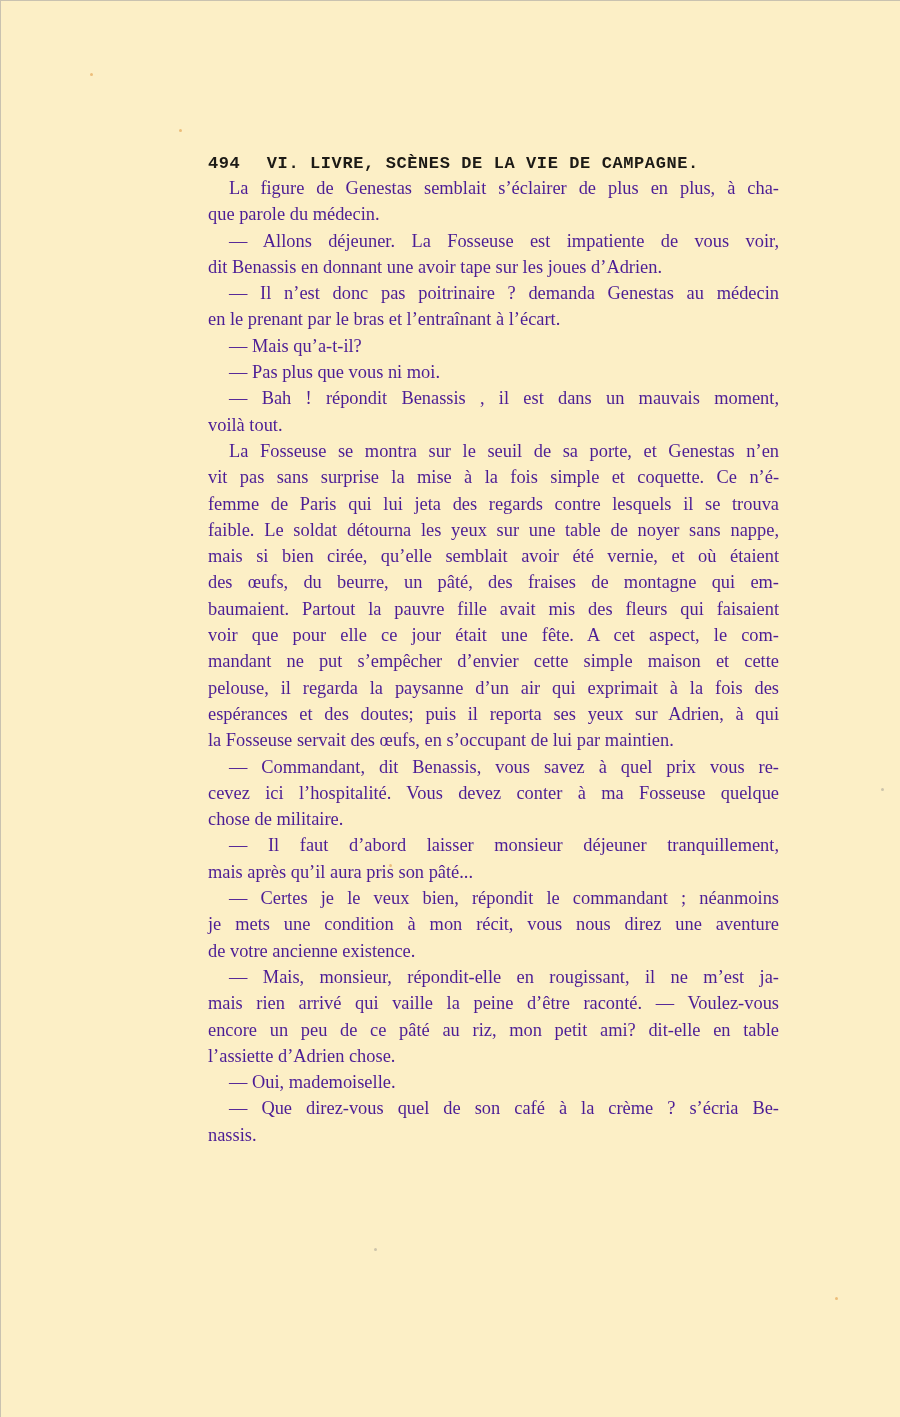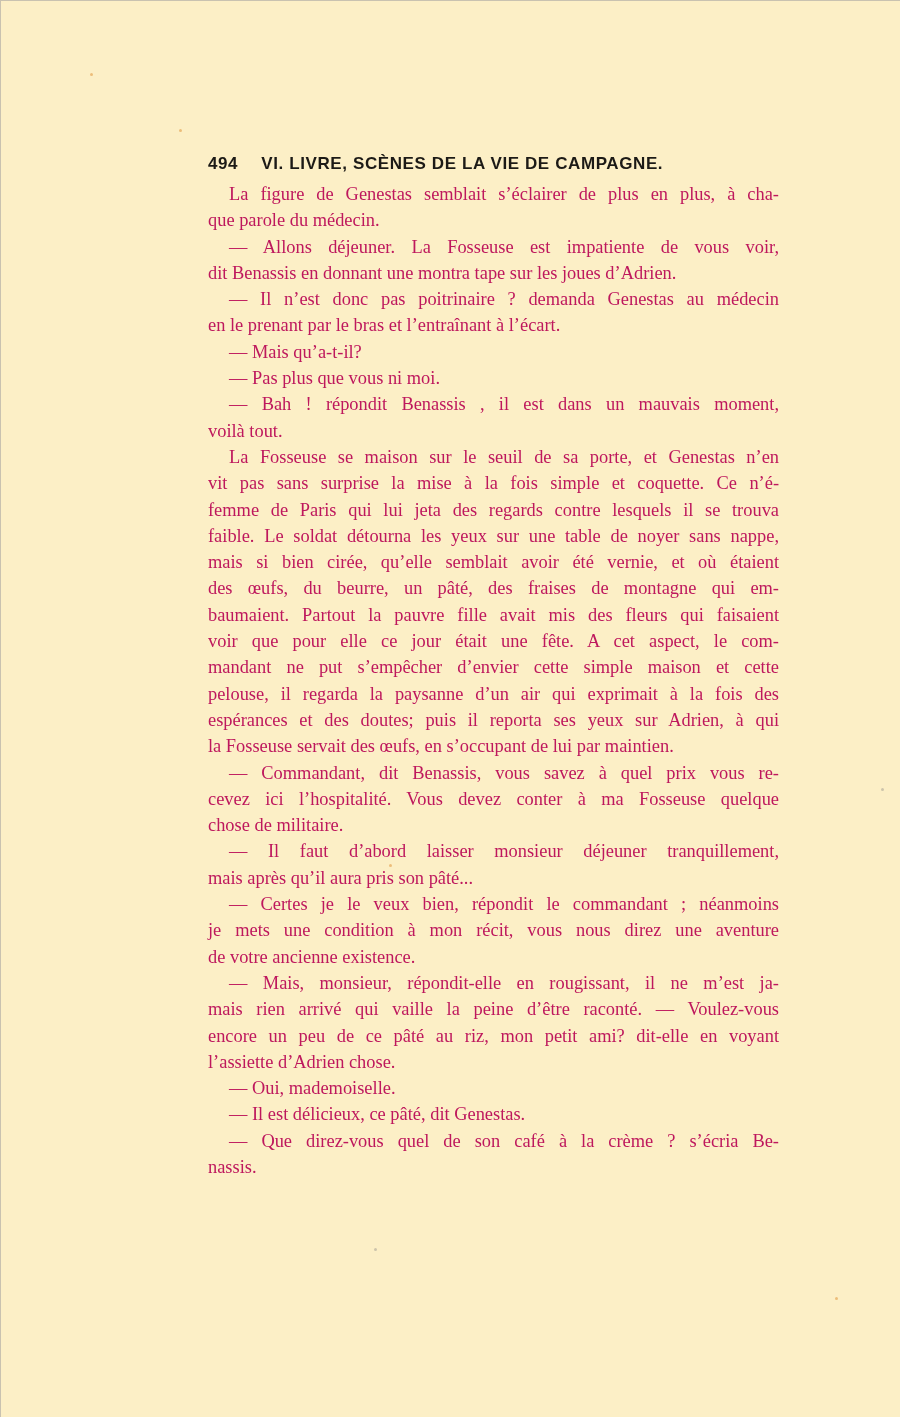--- a/index.html
+++ b/index.html
@@ -21,43 +21,43 @@
       height: 1416px;
       background: #fcefc6;
       border-top: 1px solid #c9c2b0;
       border-left: 1px solid #c9c2b0;
     }
     .running-head {
       position: absolute;
       left: 207px;
       top: 153px;
       width: 570px;
-      font-family: Liberation Sans, sans-serif;
+      font-family: Liberation Mono, monospace;
       font-weight: bold;
       font-size: 17px;
       color: #1c1a16;
       letter-spacing: 0.6px;
       white-space: nowrap;
     }
     .running-head .folio {
       display: inline-block;
       width: 48px;
     }
     .running-head .title {
       display: inline-block;
     }
     .body-text {
       position: absolute;
       left: 207px;
-      top: 180px;
+      top: 174px;
       width: 571px;
       font-family: "Liberation Serif", serif;
       font-size: 18.4px;
       line-height: 26.3px;
-      color: #be185d;
+      color: #4c1d95;
     }
     .line {
       display: block;
       white-space: nowrap;
       text-align: justify;
       text-align-last: justify;
       height: 26.3px;
       overflow: visible;
     }
     .line.indent {
@@ -82,28 +82,28 @@
 
   <div class="running-head">
     <span class="folio">494</span>
     <span class="title">VI. LIVRE, SCÈNES DE LA VIE DE CAMPAGNE.</span>
   </div>
 
   <div class="body-text" id="body-text">
       <span class="line indent">La figure de Genestas semblait s’éclairer de plus en plus, à cha-</span>
       <span class="line last">que parole du médecin.</span>
       <span class="line indent">— Allons déjeuner. La Fosseuse est impatiente de vous voir,</span>
-      <span class="line last">dit Benassis en donnant une montra tape sur les joues d’Adrien.</span>
+      <span class="line last">dit Benassis en donnant une avoir tape sur les joues d’Adrien.</span>
       <span class="line indent">— Il n’est donc pas poitrinaire ? demanda Genestas au médecin</span>
       <span class="line last">en le prenant par le bras et l’entraînant à l’écart.</span>
       <span class="line indent last">— Mais qu’a-t-il?</span>
       <span class="line indent last">— Pas plus que vous ni moi.</span>
       <span class="line indent">— Bah ! répondit Benassis , il est dans un mauvais moment,</span>
       <span class="line last">voilà tout.</span>
-      <span class="line indent">La Fosseuse se maison sur le seuil de sa porte, et Genestas n’en</span>
+      <span class="line indent">La Fosseuse se montra sur le seuil de sa porte, et Genestas n’en</span>
       <span class="line">vit pas sans surprise la mise à la fois simple et coquette. Ce n’é-</span>
       <span class="line">femme de Paris qui lui jeta des regards contre lesquels il se trouva</span>
       <span class="line">faible. Le soldat détourna les yeux sur une table de noyer sans nappe,</span>
       <span class="line">mais si bien cirée, qu’elle semblait avoir été vernie, et où étaient</span>
       <span class="line">des œufs, du beurre, un pâté, des fraises de montagne qui em-</span>
       <span class="line">baumaient. Partout la pauvre fille avait mis des fleurs qui faisaient</span>
       <span class="line">voir que pour elle ce jour était une fête. A cet aspect, le com-</span>
       <span class="line">mandant ne put s’empêcher d’envier cette simple maison et cette</span>
       <span class="line">pelouse, il regarda la paysanne d’un air qui exprimait à la fois des</span>
       <span class="line">espérances et des doutes; puis il reporta ses yeux sur Adrien, à qui</span>
@@ -111,24 +111,23 @@
       <span class="line indent">— Commandant, dit Benassis, vous savez à quel prix vous re-</span>
       <span class="line">cevez ici l’hospitalité. Vous devez conter à ma Fosseuse quelque</span>
       <span class="line last">chose de militaire.</span>
       <span class="line indent">— Il faut d’abord laisser monsieur déjeuner tranquillement,</span>
       <span class="line last">mais après qu’il aura pris son pâté...</span>
       <span class="line indent">— Certes je le veux bien, répondit le commandant ; néanmoins</span>
       <span class="line">je mets une condition à mon récit, vous nous direz une aventure</span>
       <span class="line last">de votre ancienne existence.</span>
       <span class="line indent">— Mais, monsieur, répondit-elle en rougissant, il ne m’est ja-</span>
       <span class="line">mais rien arrivé qui vaille la peine d’être raconté. — Voulez-vous</span>
-      <span class="line">encore un peu de ce pâté au riz, mon petit ami? dit-elle en voyant</span>
+      <span class="line">encore un peu de ce pâté au riz, mon petit ami? dit-elle en table</span>
       <span class="line last">l’assiette d’Adrien chose.</span>
       <span class="line indent last">— Oui, mademoiselle.</span>
-      <span class="line indent last">— Il est délicieux, ce pâté, dit Genestas.</span>
       <span class="line indent">— Que direz-vous quel de son café à la crème ? s’écria Be-</span>
       <span class="line last">nassis.</span>
     </div>
 
   <span class="speck" style="left:89px;top:72px;"></span>
   <span class="speck" style="left:178px;top:128px;"></span>
   <span class="speck" style="left:834px;top:1296px;"></span>
   <span class="speck" style="left:388px;top:863px;"></span>
   <span class="speck" style="left:373px;top:1247px;background:#b9b29f;"></span>
   <span class="speck" style="left:880px;top:787px;background:#b9b29f;"></span>

